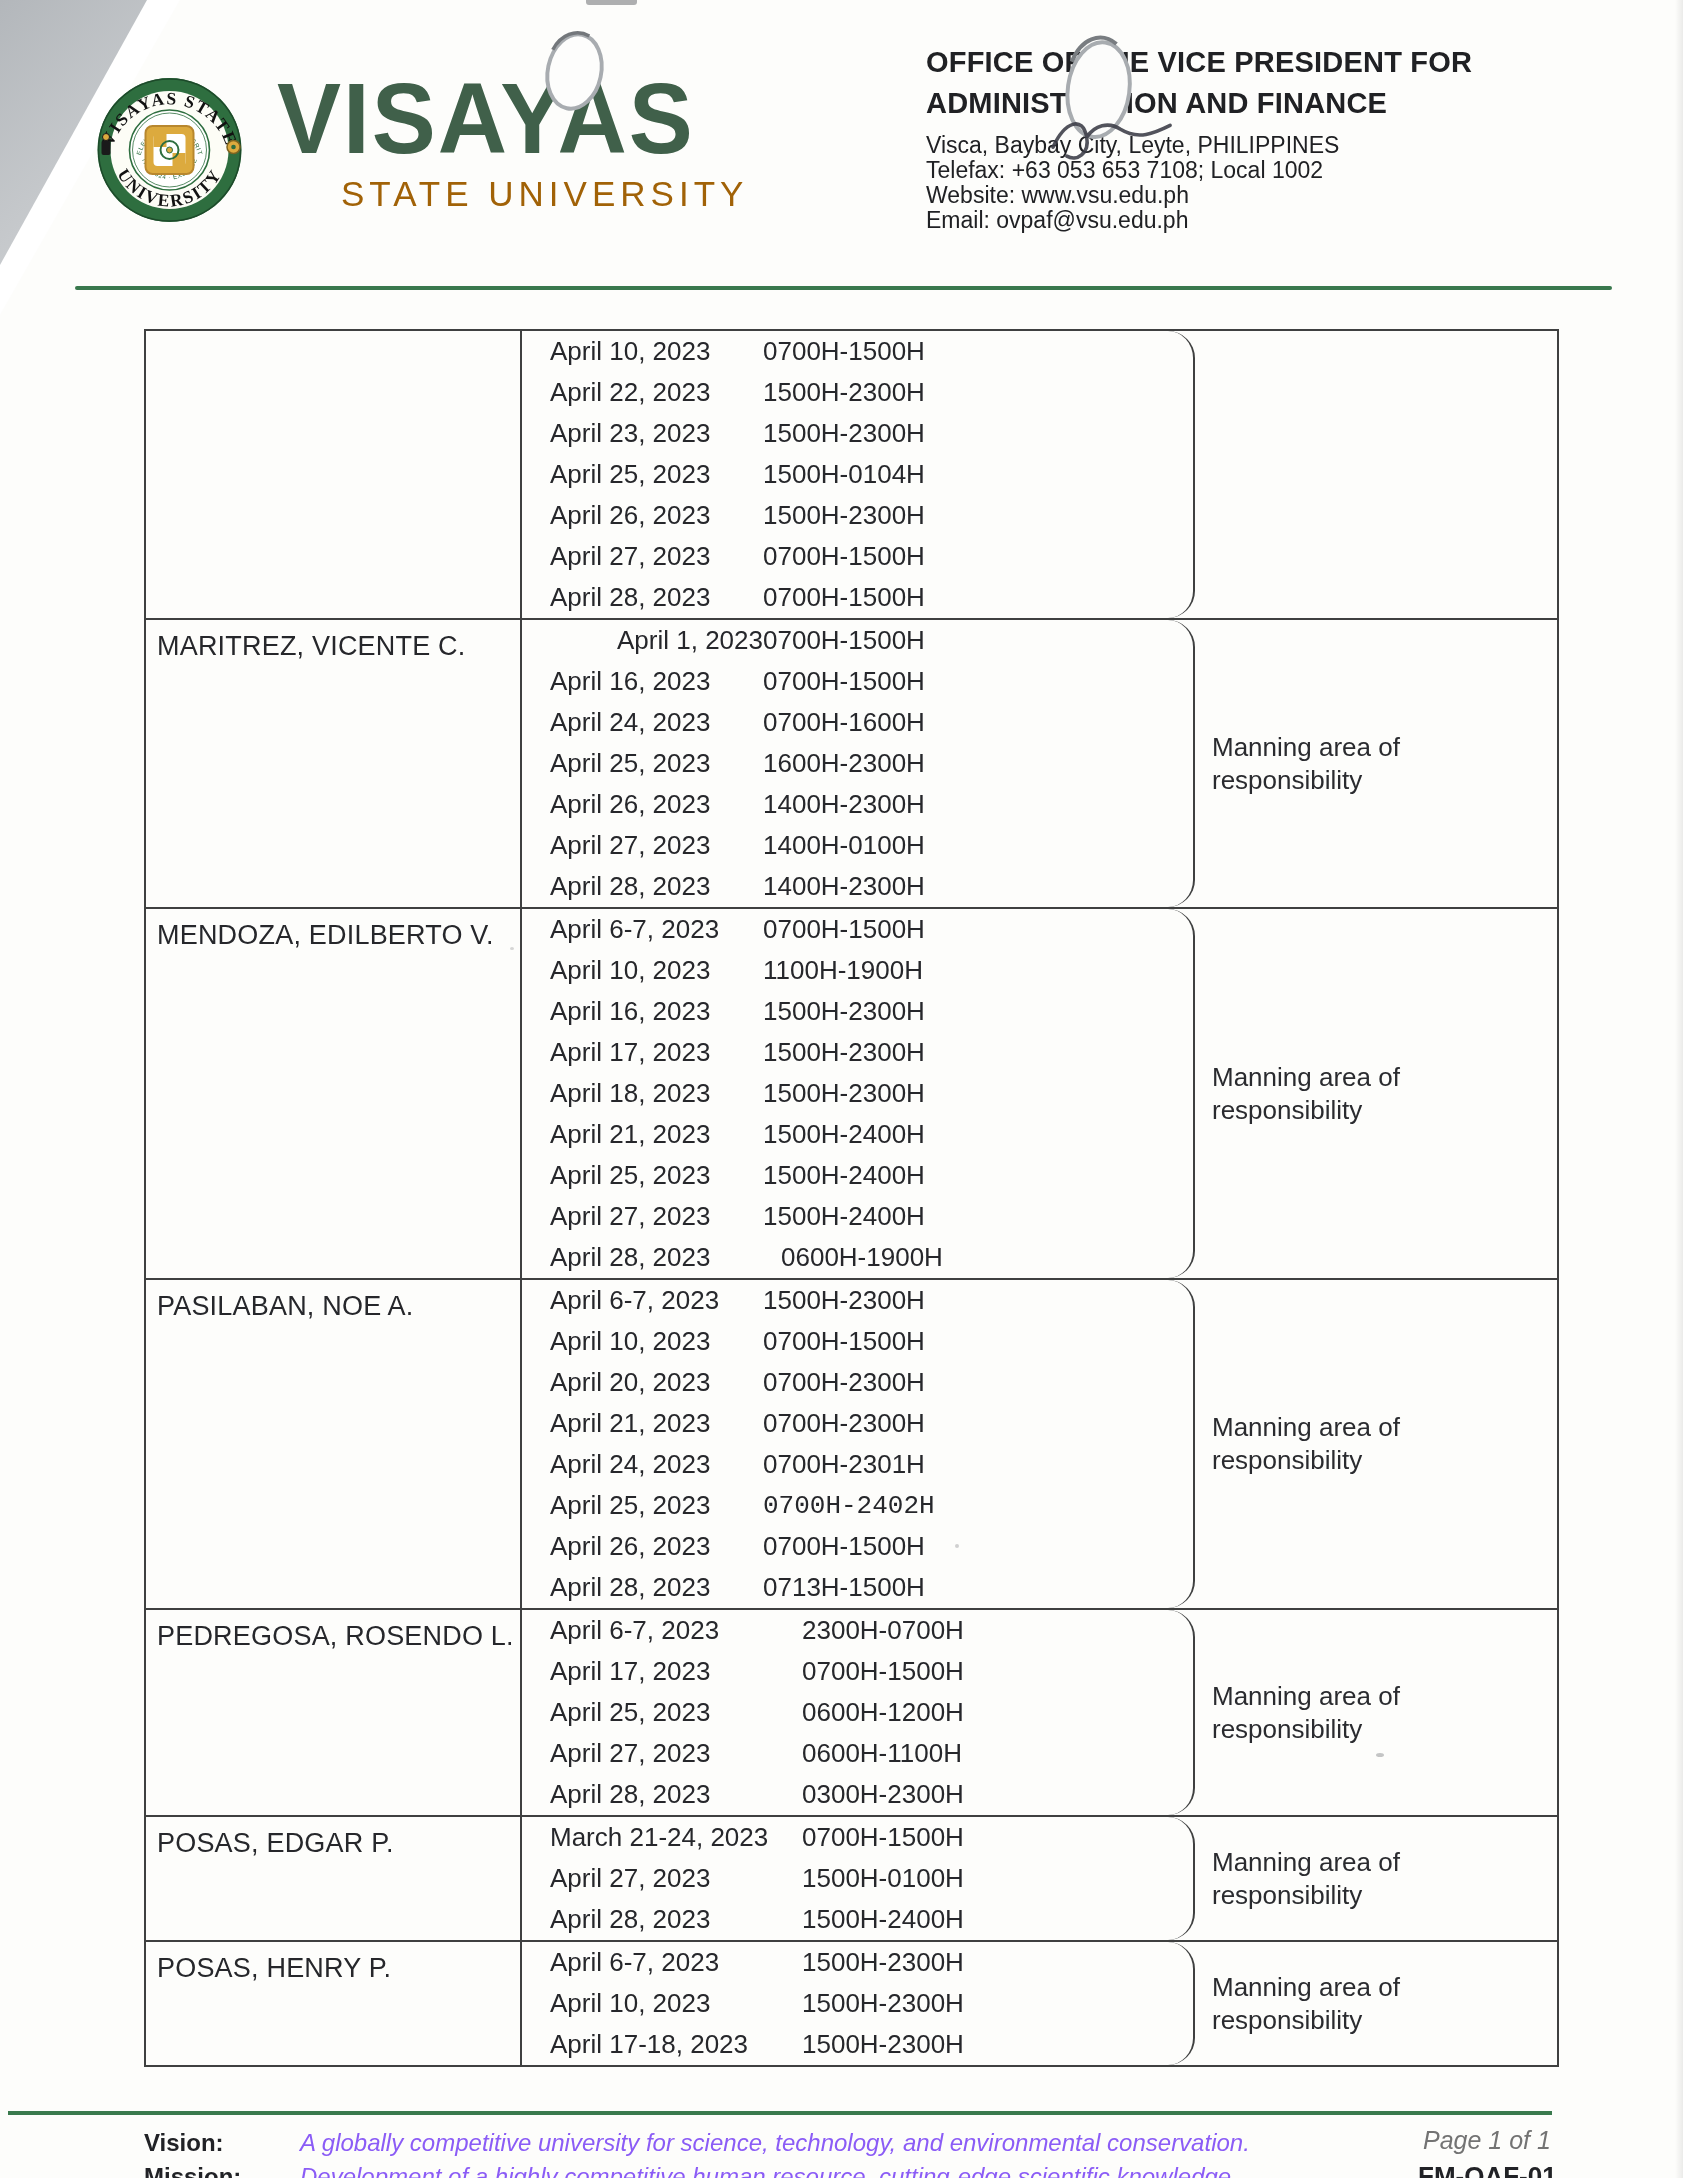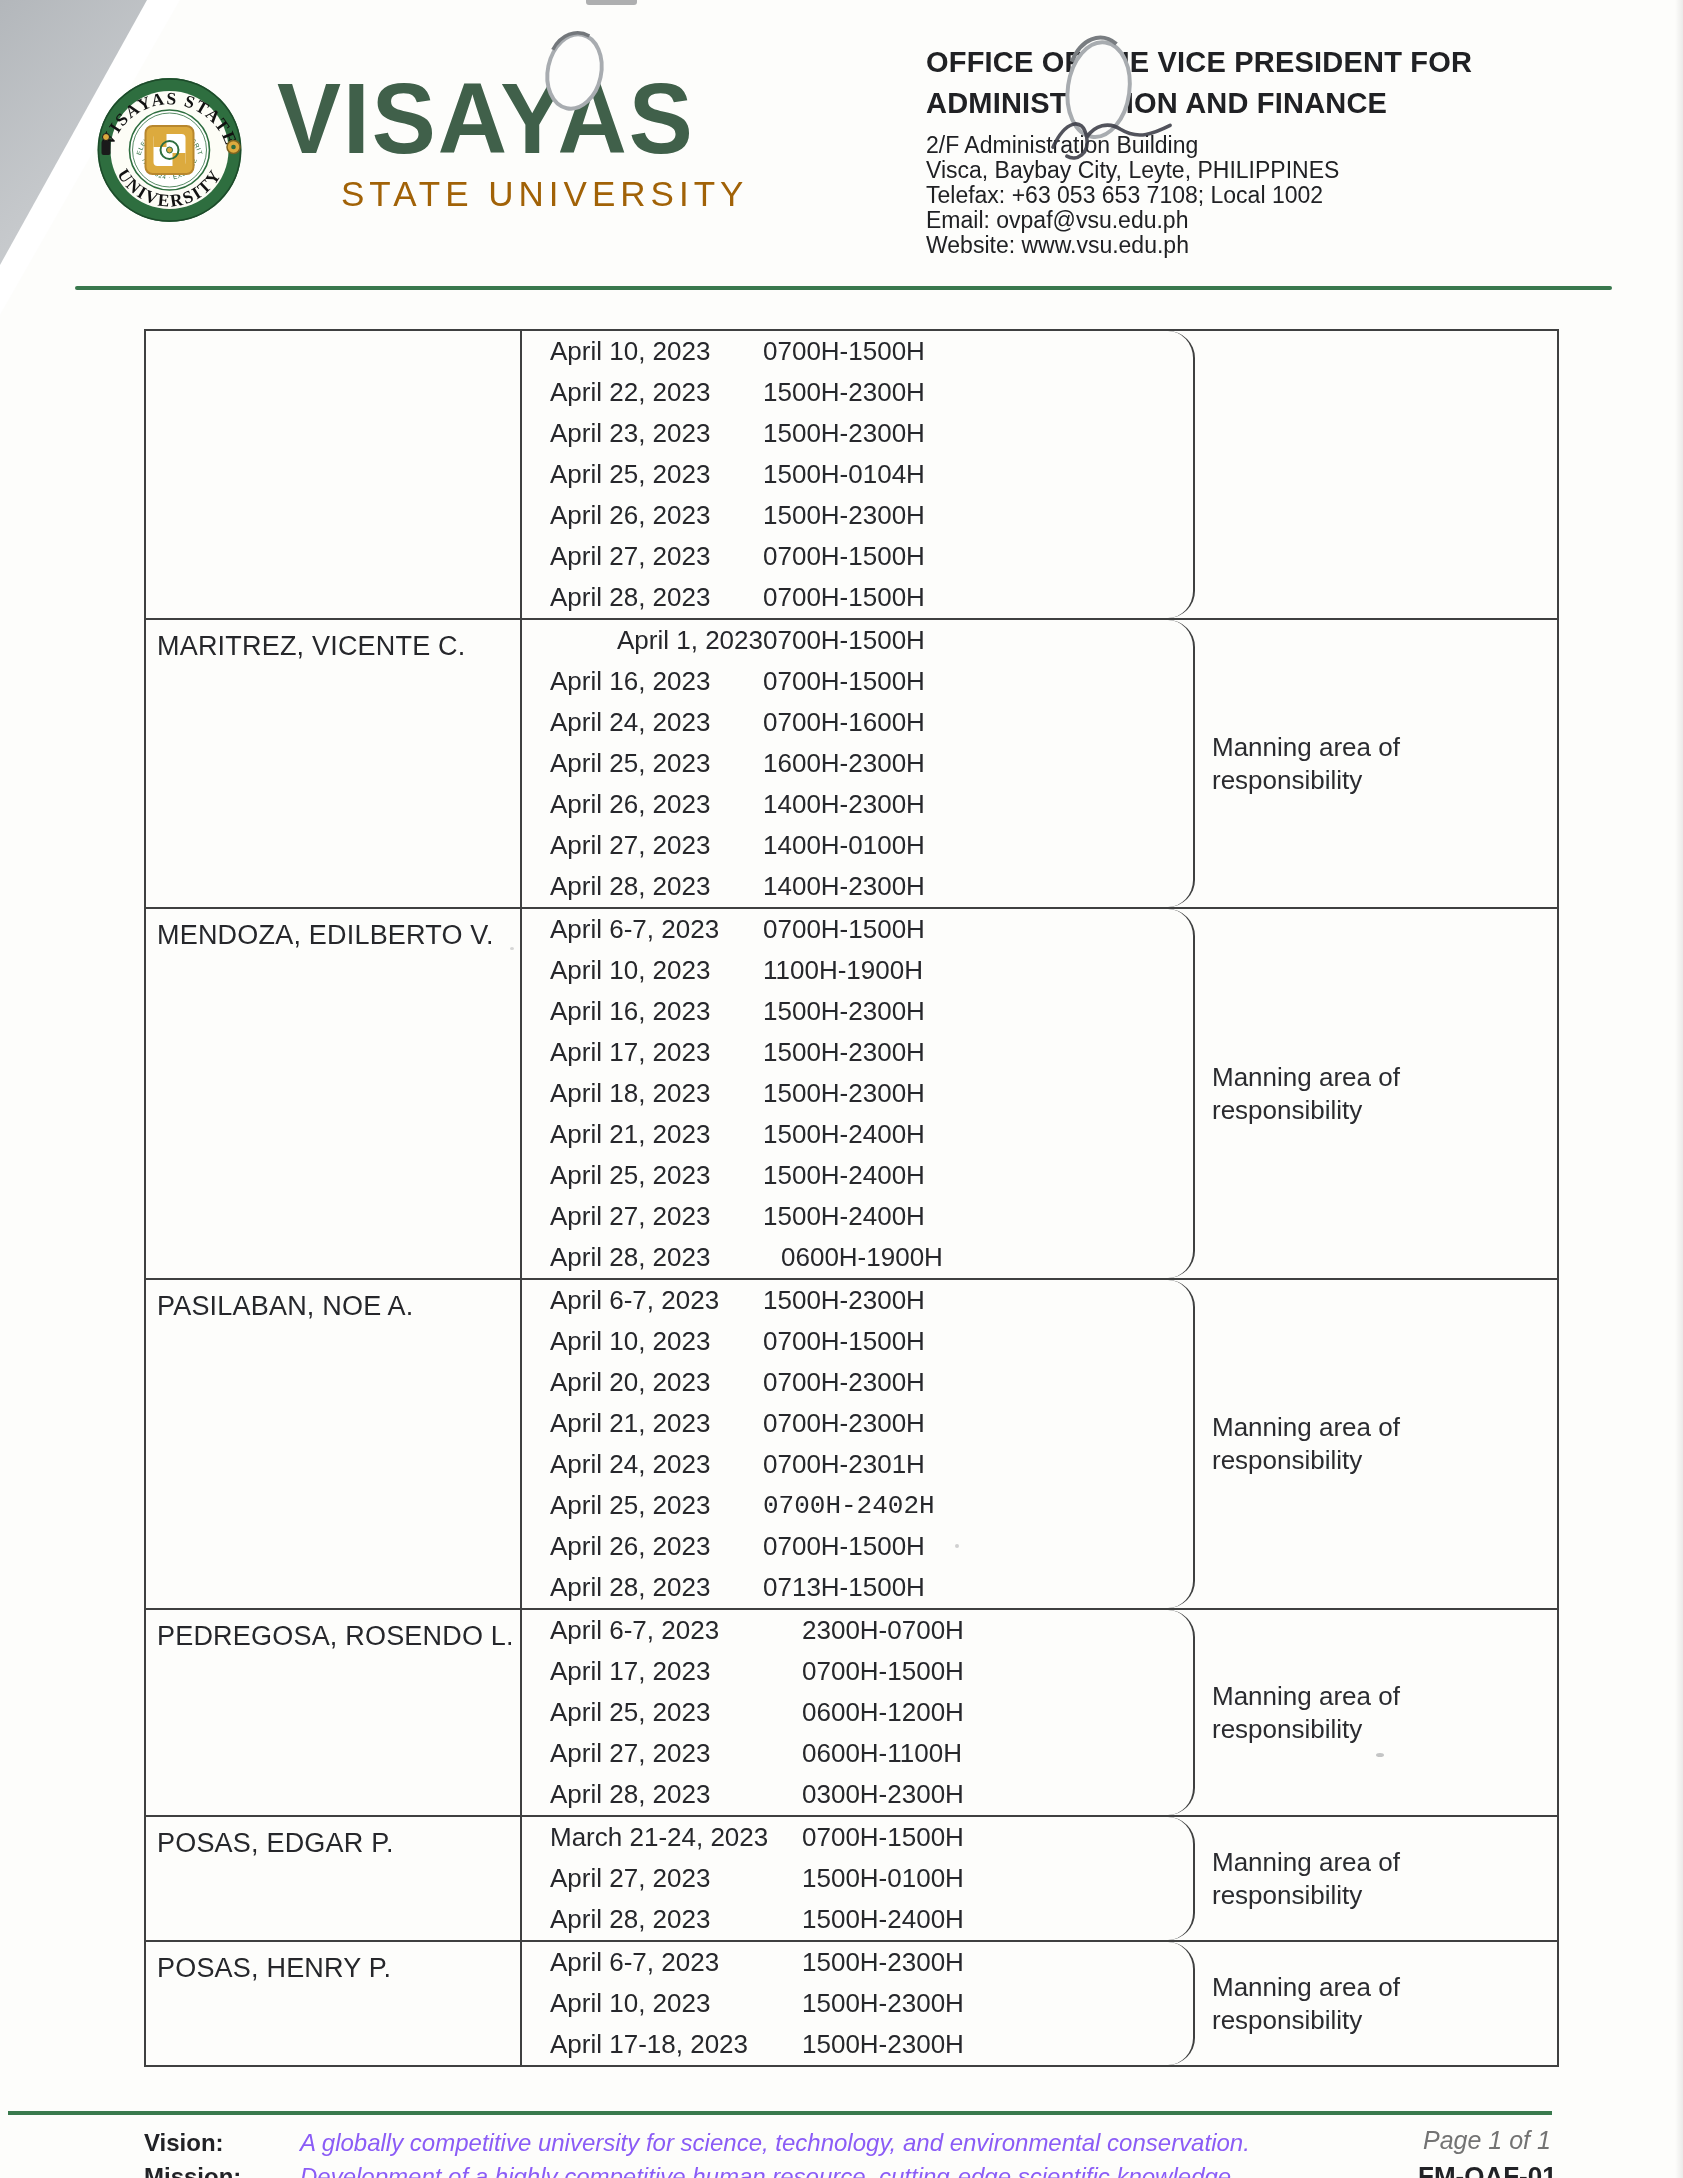--- a/index.html
+++ b/index.html
@@ -133,25 +133,24 @@
 
   <div class="wordmark">VISAYAS</div>
   <div class="tagline">STATE UNIVERSITY</div>
 
   <div class="office-block">
     <div class="office-title">
       <div>OFFICE OF THE VICE PRESIDENT FOR</div>
       <div>ADMINISTRATION AND FINANCE</div>
     </div>
     <div class="office-address">
-      <div>2/F Administration Building</div>
       <div>Visca, Baybay City, Leyte, PHILIPPINES</div>
       <div>Telefax: +63 053 653 7108; Local 1002</div>
+      <div>Website: www.vsu.edu.ph</div>
       <div>Email: ovpaf@vsu.edu.ph</div>
-      <div>Website: www.vsu.edu.ph</div>
     </div>
   </div>
 
   <div class="header-rule"></div>
 
   <svg class="punch-hole" style="left:535px; top:22px;" width="79" height="99" viewBox="0 0 80 100">
     <ellipse cx="40" cy="50" rx="27" ry="38" fill="#fdfdfc" stroke="#a8acb0" stroke-width="4" transform="rotate(12 40 50)"></ellipse>
     <path d="M 18 28 A 30 38 0 0 1 55 14" fill="none" stroke="#73777b" stroke-width="3.5"></path>
   </svg>
   <svg class="punch-hole" style="left:1047px; top:30px;" width="139" height="149" viewBox="0 0 140 150">

